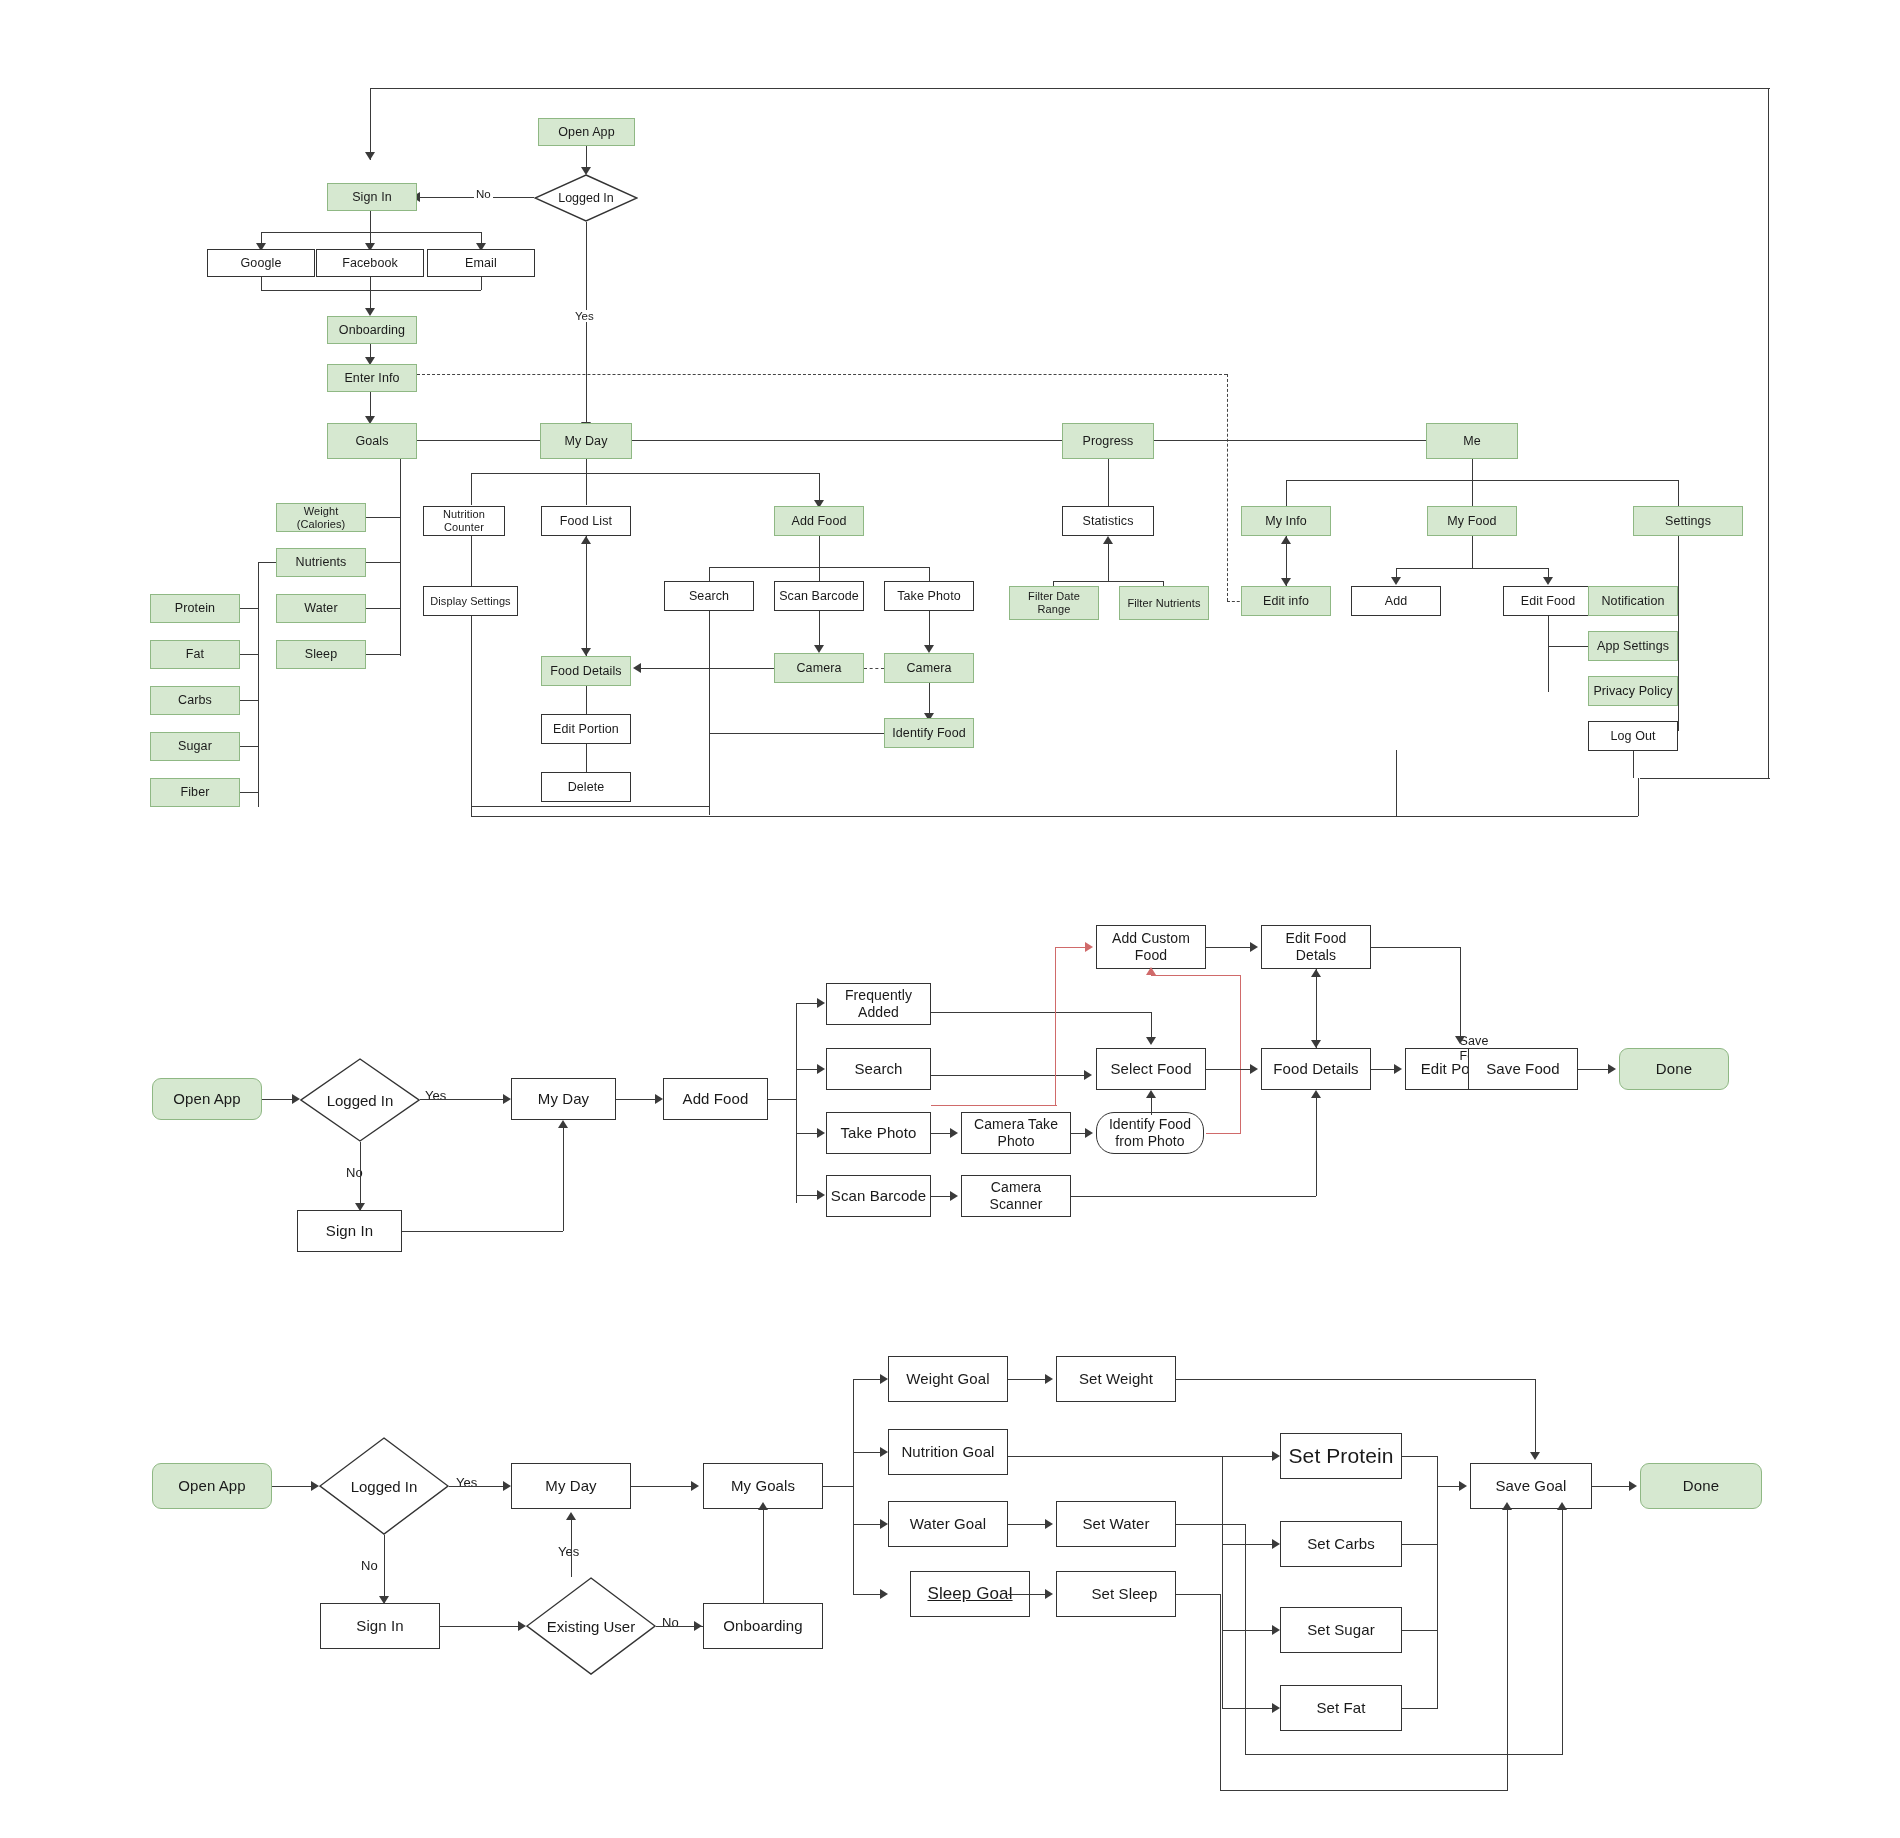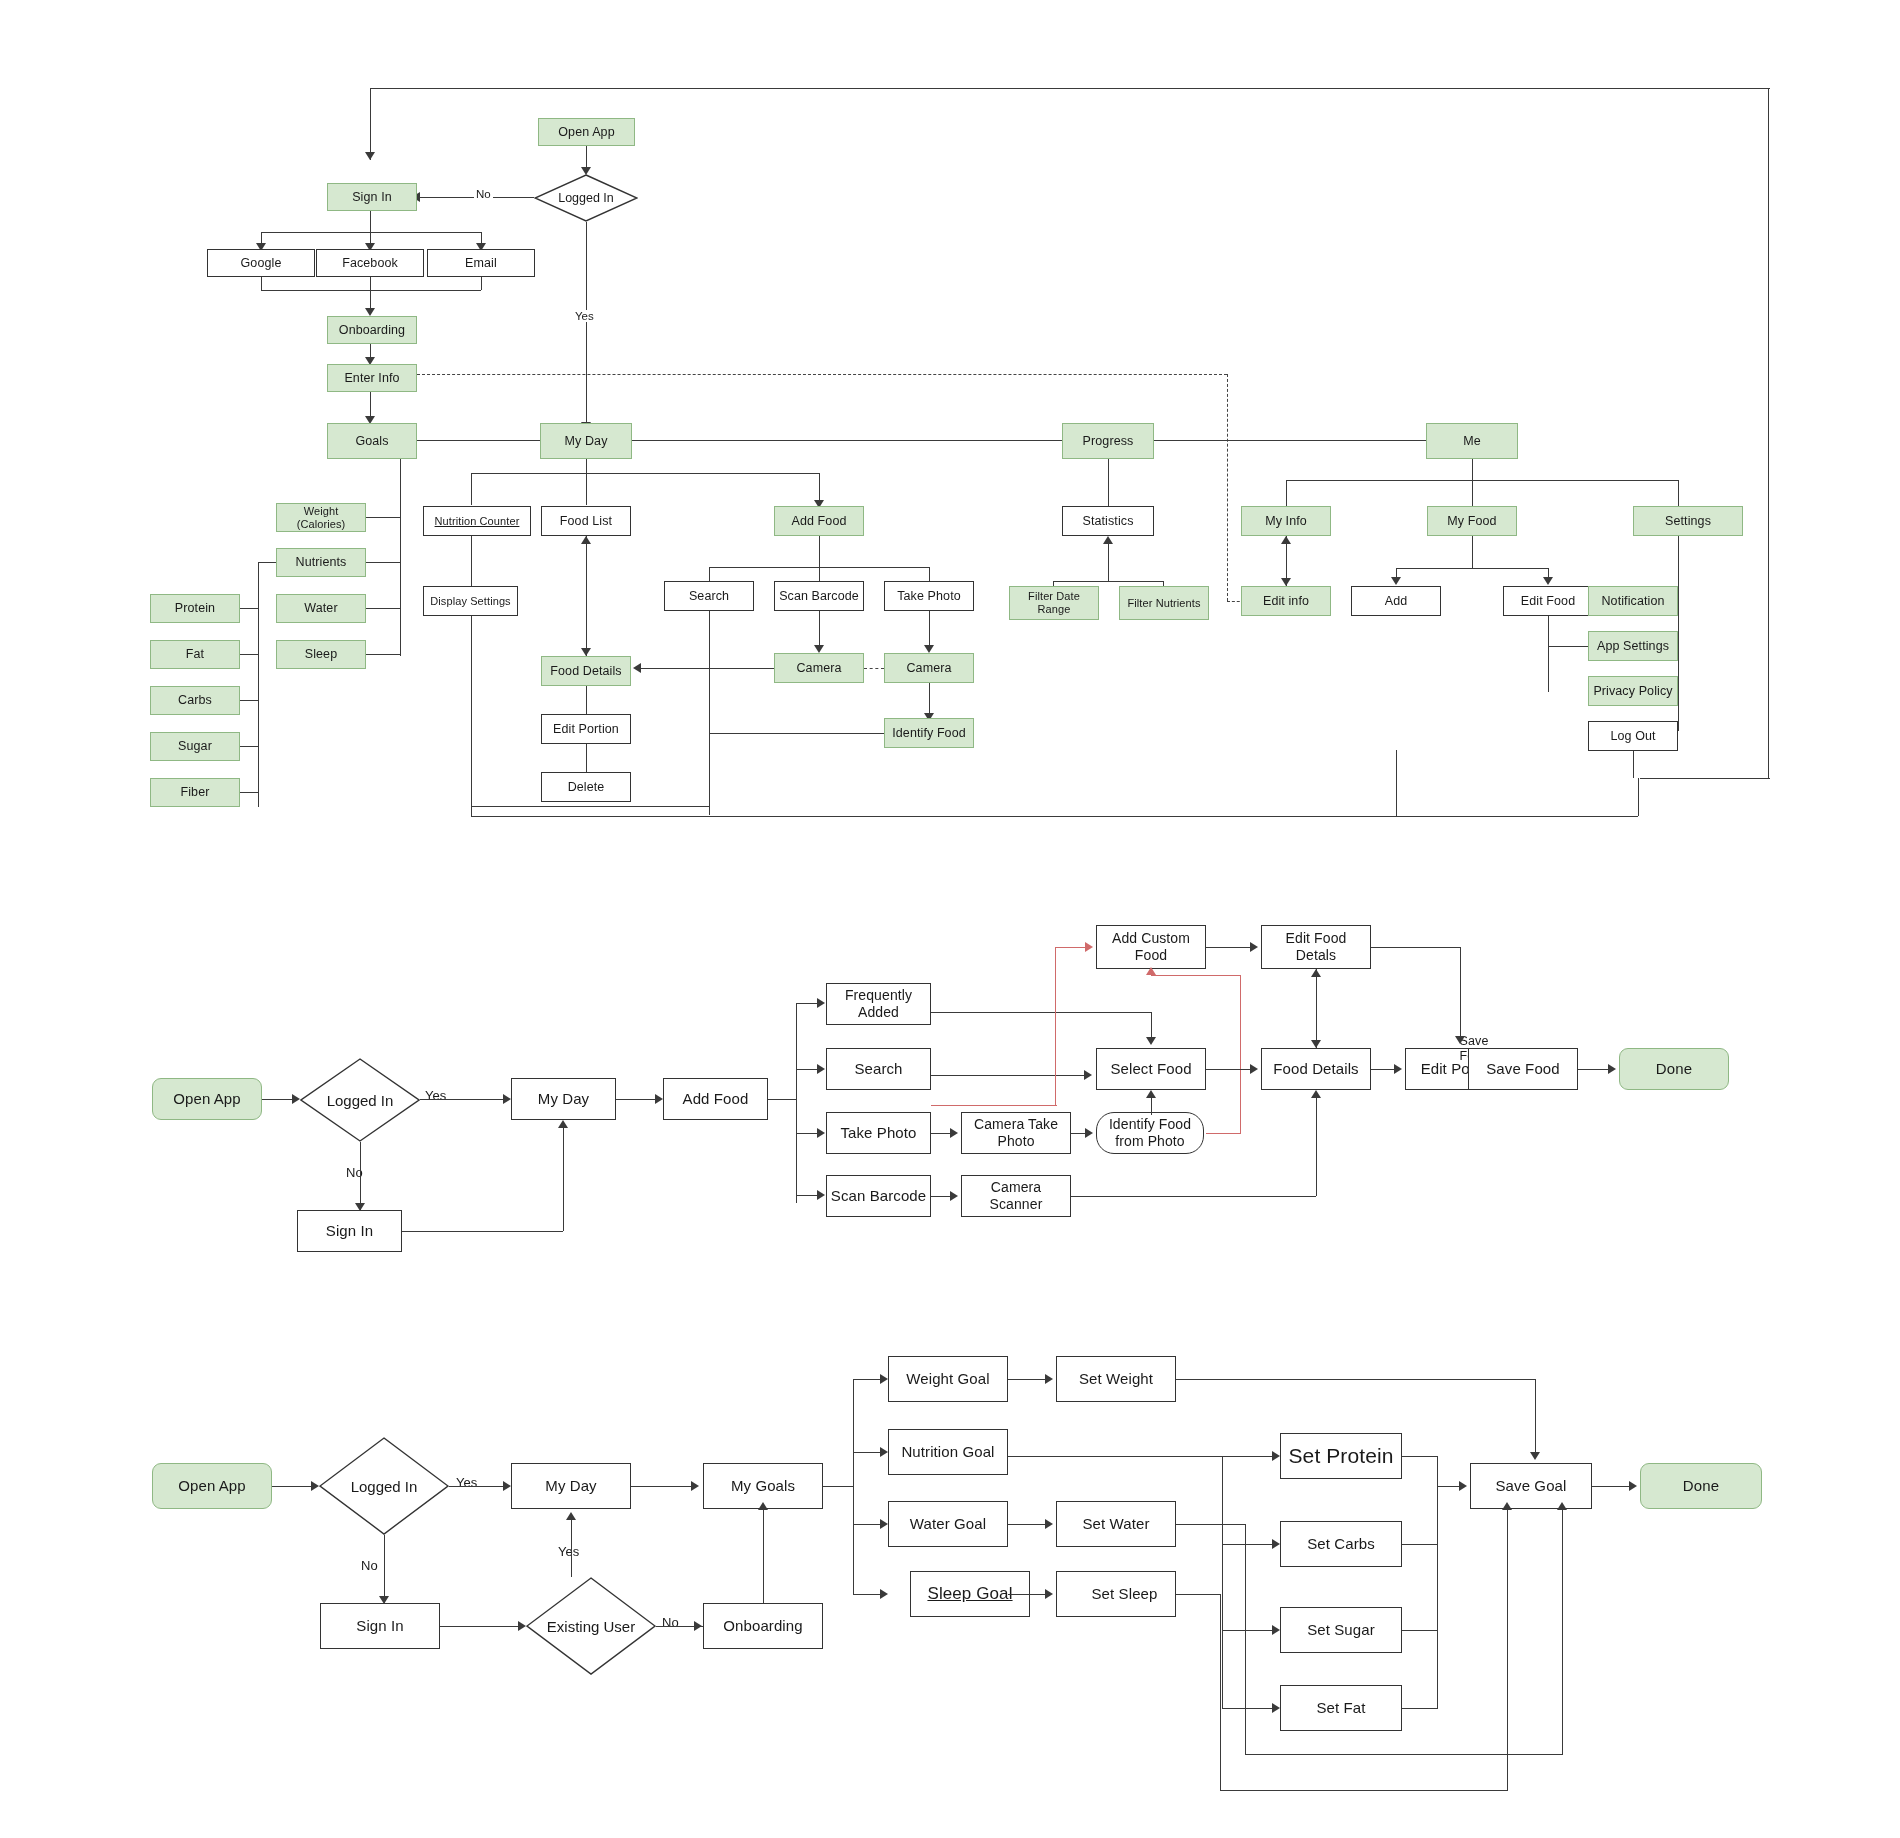--- a/index.html
+++ b/index.html
@@ -131,21 +131,21 @@
   <div class="node green" style="left:150px;top:686px;width:90px;height:29px;">Carbs</div>
   <div class="node green" style="left:150px;top:732px;width:90px;height:29px;text-align:center;">Sugar</div>
   <div class="node green" style="left:150px;top:778px;width:90px;height:29px;">Fiber</div>
 
   <div class="edge v" style="left:586px;top:459px;height:46px;"></div>
   <div class="edge h" style="left:471px;top:473px;width:348px;"></div>
   <div class="edge v" style="left:471px;top:473px;height:32px;"></div>
   <div class="edge v" style="left:819px;top:473px;height:32px;"></div>
   <div class="arrow down" style="left:814px;top:500px;"></div>
 
-  <div class="node" style="left:423px;top:506px;width:108px;height:30px;font-size:11px;text-decoration:underline;">Nutrition Counter</div>
+  <div class="node" style="left:423px;top:506px;width:82px;height:30px;font-size:11px;">Nutrition Counter</div>
   <div class="node" style="left:541px;top:506px;width:90px;height:30px;">Food List</div>
   <div class="node green" style="left:774px;top:506px;width:90px;height:30px;">Add Food</div>
 
   <div class="edge v" style="left:471px;top:536px;height:50px;"></div>
   <div class="node" style="left:423px;top:586px;width:95px;height:30px;font-size:11px;">Display Settings</div>
   <div class="edge v" style="left:471px;top:616px;height:190px;"></div>
 
   <div class="edge v" style="left:586px;top:536px;height:120px;"></div>
   <div class="arrow up" style="left:581px;top:536px;"></div>
   <div class="arrow down" style="left:581px;top:648px;"></div>

